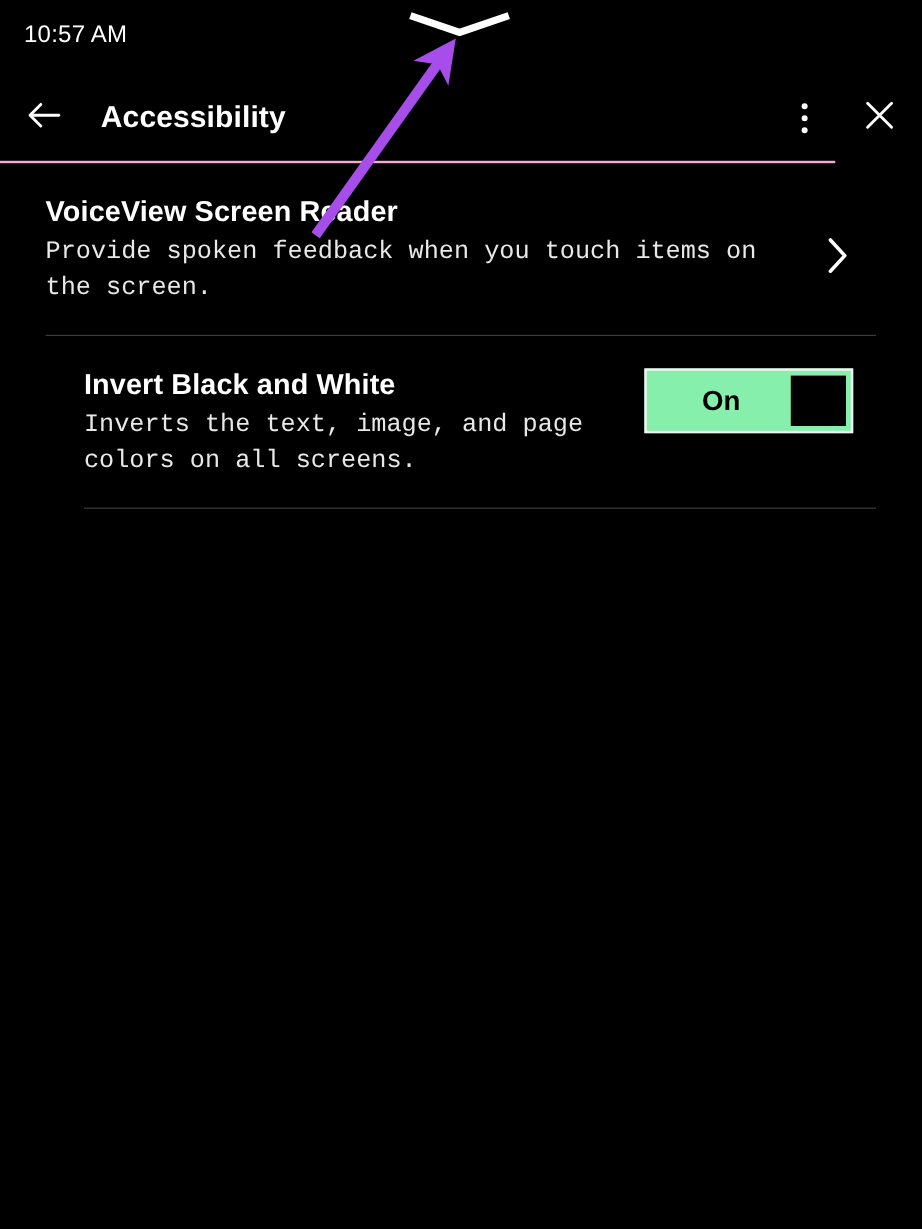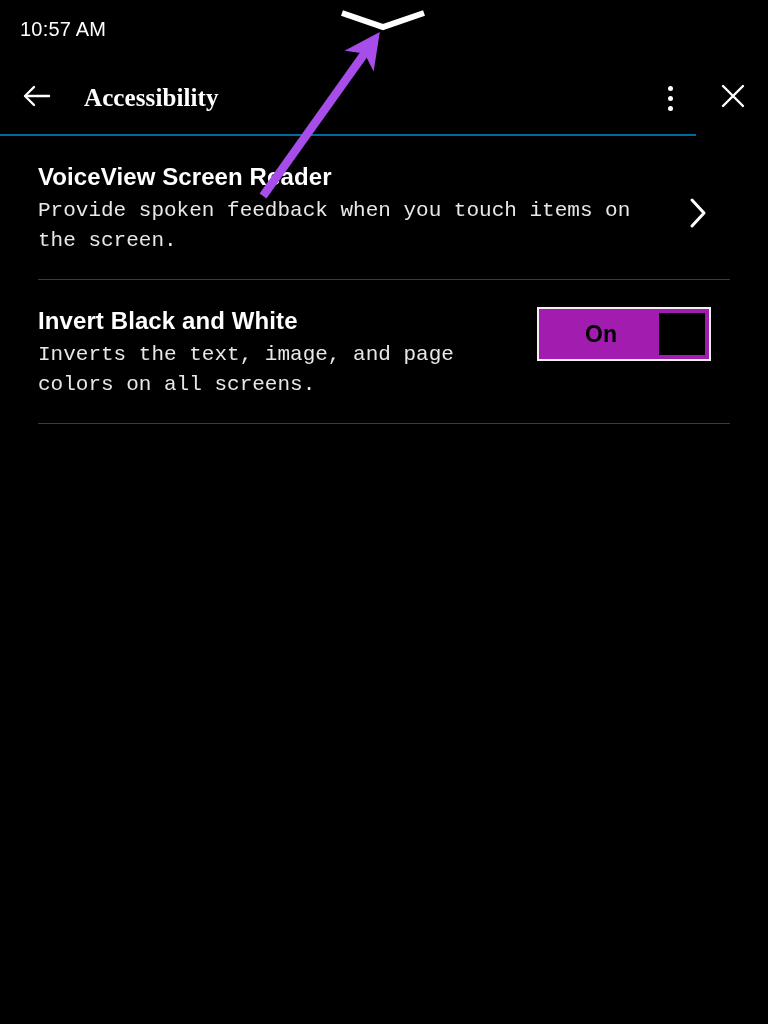--- a/index.html
+++ b/index.html
@@ -67,23 +67,22 @@
     height: 22px;
   }
 
   
   .appbar {
     position: absolute;
     left: 0;
     top: 58px;
     width: 696px;
     height: 78px;
-    border-bottom: 2px solid #0369a1;
+    border-bottom: 2px solid #f9a8d4;
     box-sizing: border-box;
-    font-family: Liberation Serif, serif;
   }
   .back-btn {
     position: absolute;
     left: 16px;
     top: 19px;
     width: 42px;
     height: 42px;
     display: flex;
     align-items: center;
     justify-content: center;
@@ -186,21 +185,21 @@
     justify-content: center;
   }
 
   
   .toggle {
     position: absolute;
     right: 57px;
     top: 27px;
     width: 174px;
     height: 54px;
-    background: #a21caf;
+    background: #86efac;
     border: 2px solid #f2f2f2;
     box-sizing: border-box;
     display: flex;
     align-items: center;
     justify-content: center;
   }
   .toggle-label {
     font-size: 23px;
     font-weight: bold;
     color: #000000;
@@ -277,21 +276,21 @@
       <div class="setting-desc">Provide spoken feedback when you touch items on the screen.</div>
     </div>
     <div class="chevron-wrap">
       <svg viewBox="0 0 20 32" width="20" height="32" aria-hidden="true">
         <path d="M5 3 L17 16 L5 29" stroke="#ffffff" stroke-width="3" fill="none" stroke-linecap="round" stroke-linejoin="round"></path>
       </svg>
     </div>
     <div class="row-divider"></div>
   </div>
 
-  <div class="setting-row" style="min-height:144px;">
+  <div class="setting-row" style="min-height:144px;margin-left:32px;">
     <div class="setting-text" style="max-width:480px;">
       <div class="setting-title">Invert Black and White</div>
       <div class="setting-desc">Inverts the text, image, and page colors on all screens.</div>
     </div>
     <div class="toggle">
       <span class="toggle-label">On</span>
       <span class="toggle-thumb"></span>
     </div>
     <div class="row-divider"></div>
   </div>

